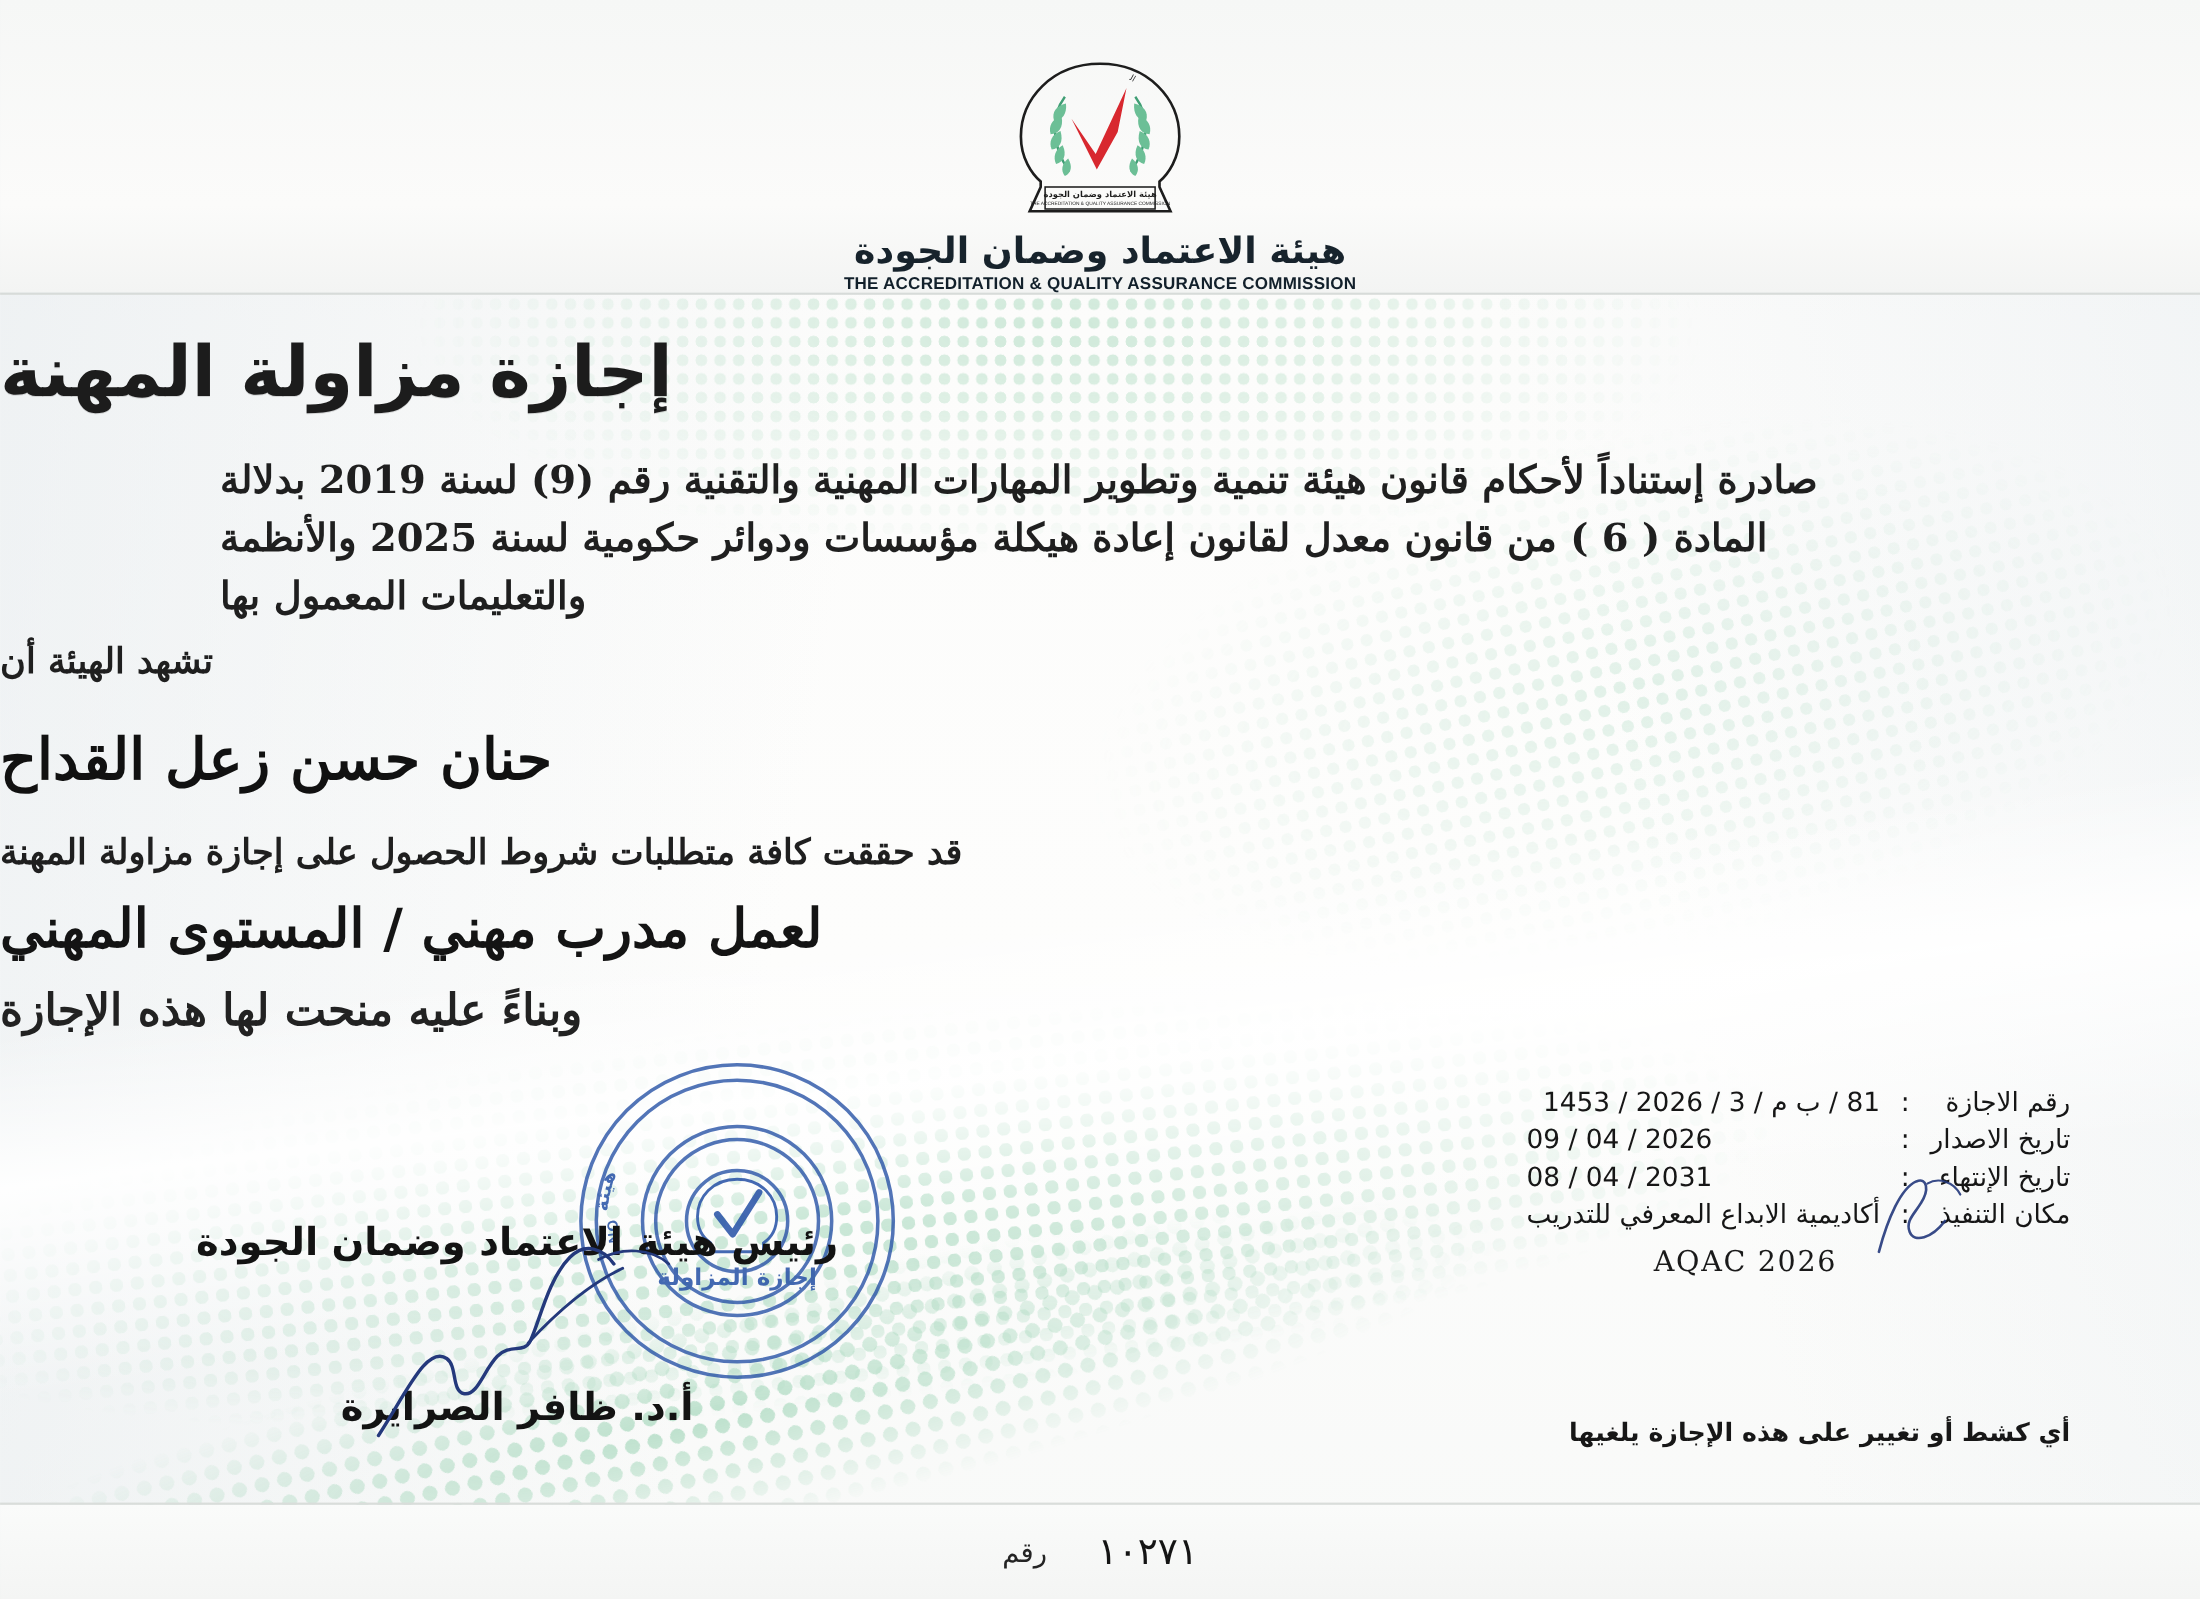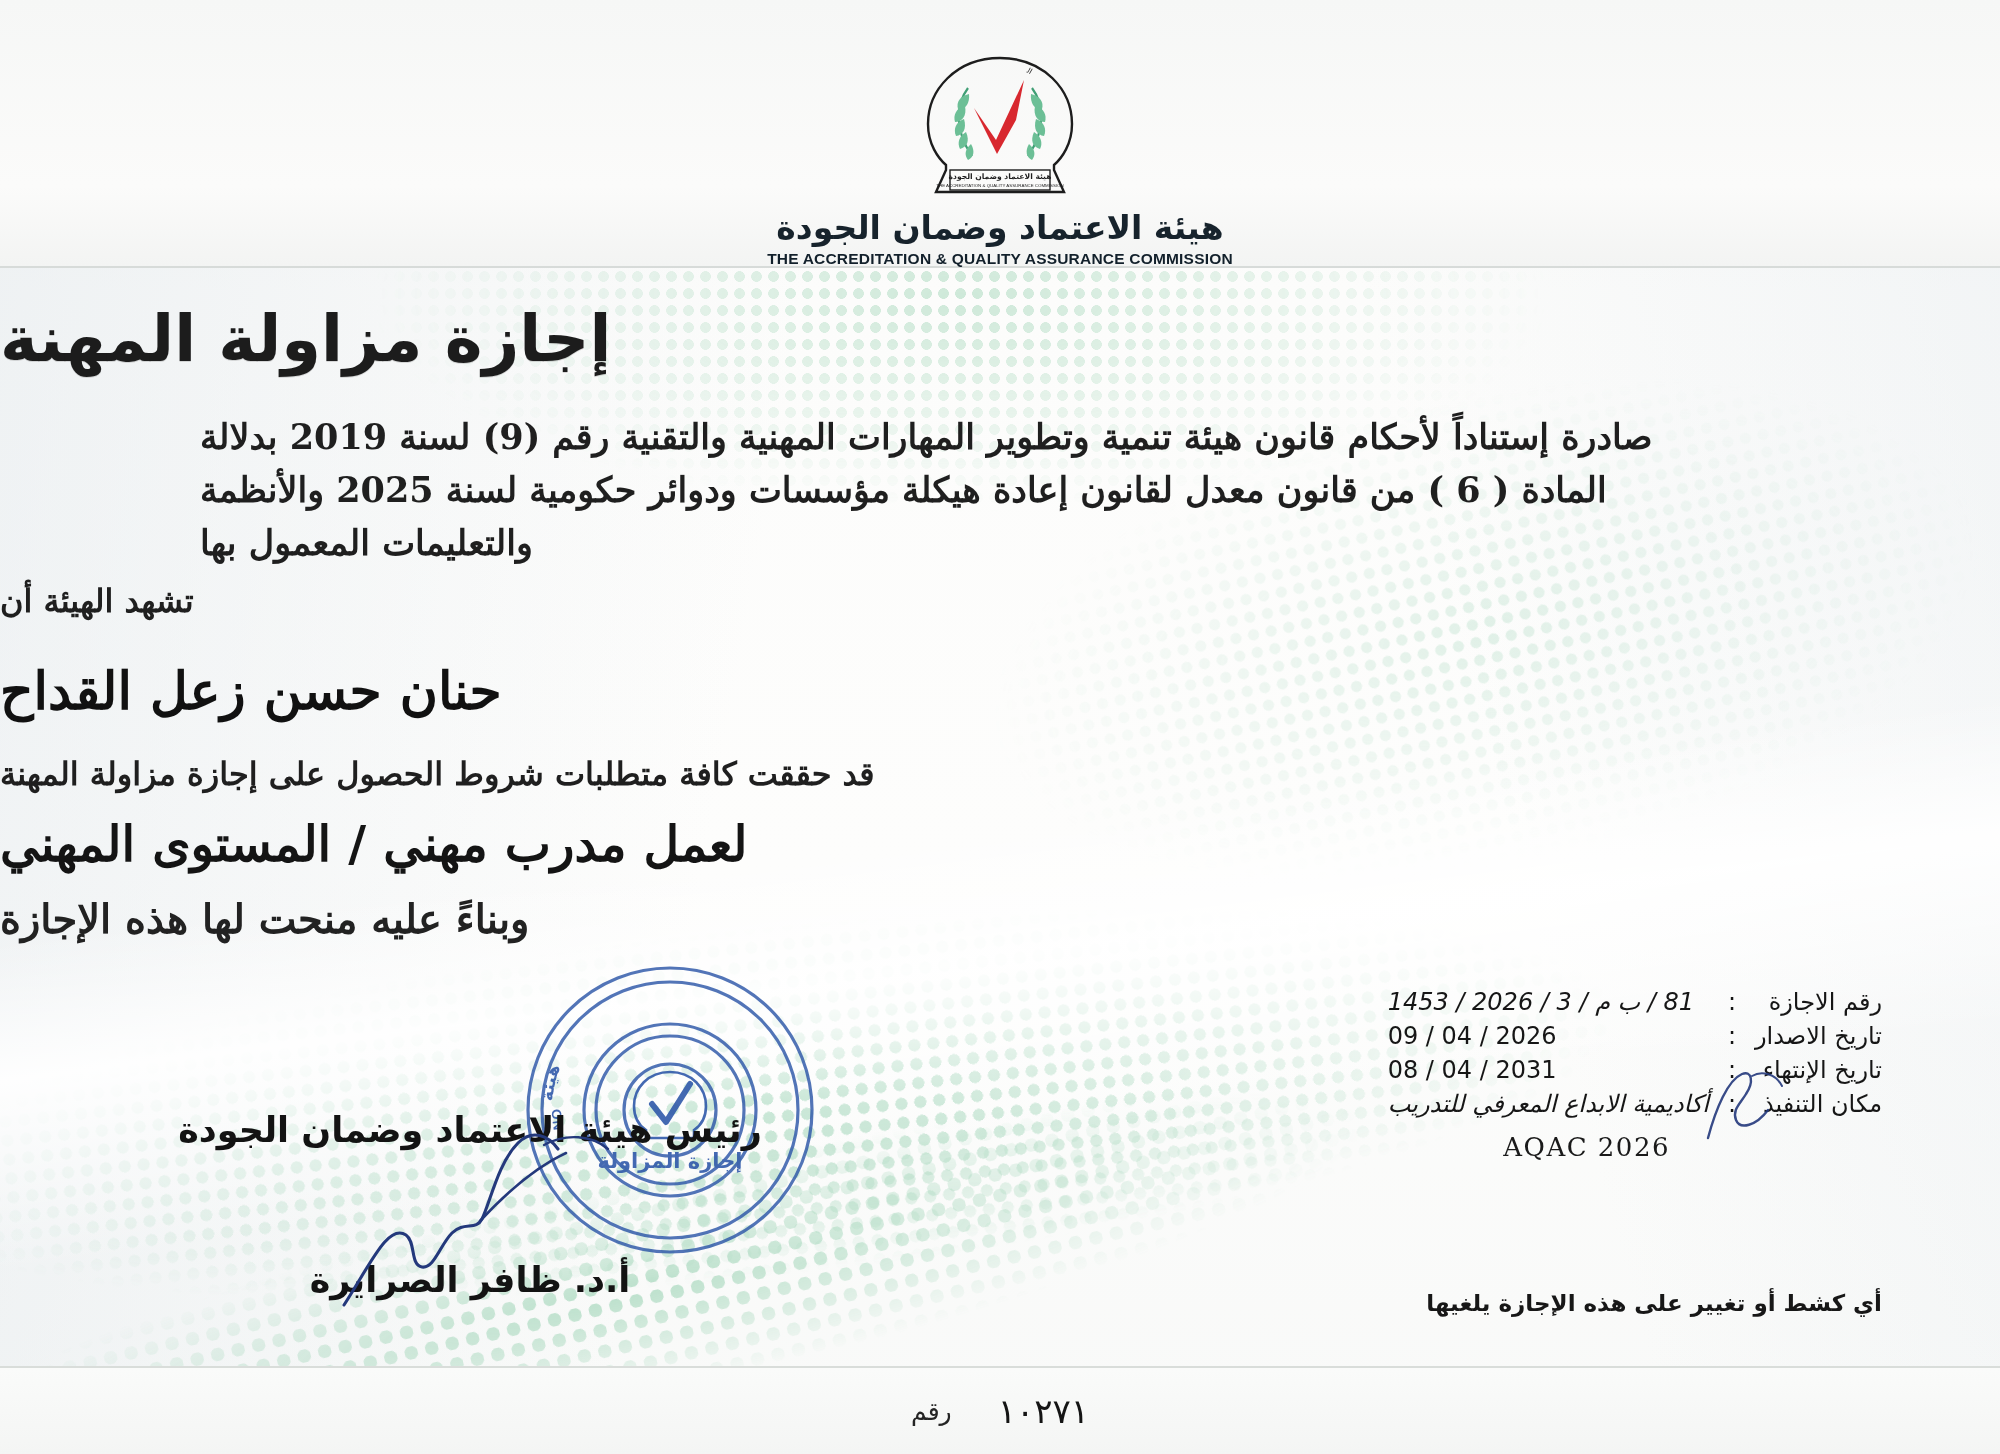--- a/index.html
+++ b/index.html
@@ -139,21 +139,21 @@
     position:absolute;right:118px;top:988px;
     display:grid;grid-template-columns:auto 26px auto;
     row-gap:6px;column-gap:10px;
     font-family:"DejaVu Sans","Liberation Sans",sans-serif;
     font-size:24px;color:#161616;
     direction:rtl;text-align:right;
   }
   .details .lbl{white-space:nowrap;}
   .details .sep{text-align:center;}
   .details .val{white-space:nowrap;text-align:left;direction:ltr;}
-  .details .val.ar{direction:rtl;font-style:italic;}
+  .details .val.ar{direction:rtl;text-align:right;}
   .aqac{
     position:absolute;right:330px;top:1132px;
     font-family:"DejaVu Serif","Liberation Serif",serif;
     font-size:26px;color:#1a1a1a;letter-spacing:1.5px;direction:ltr;
   }
   .warn{
     position:absolute;right:118px;top:1290px;
     font-family:"DejaVu Sans","Liberation Sans",sans-serif;
     font-size:23px;color:#171717;font-weight:700;
   }

